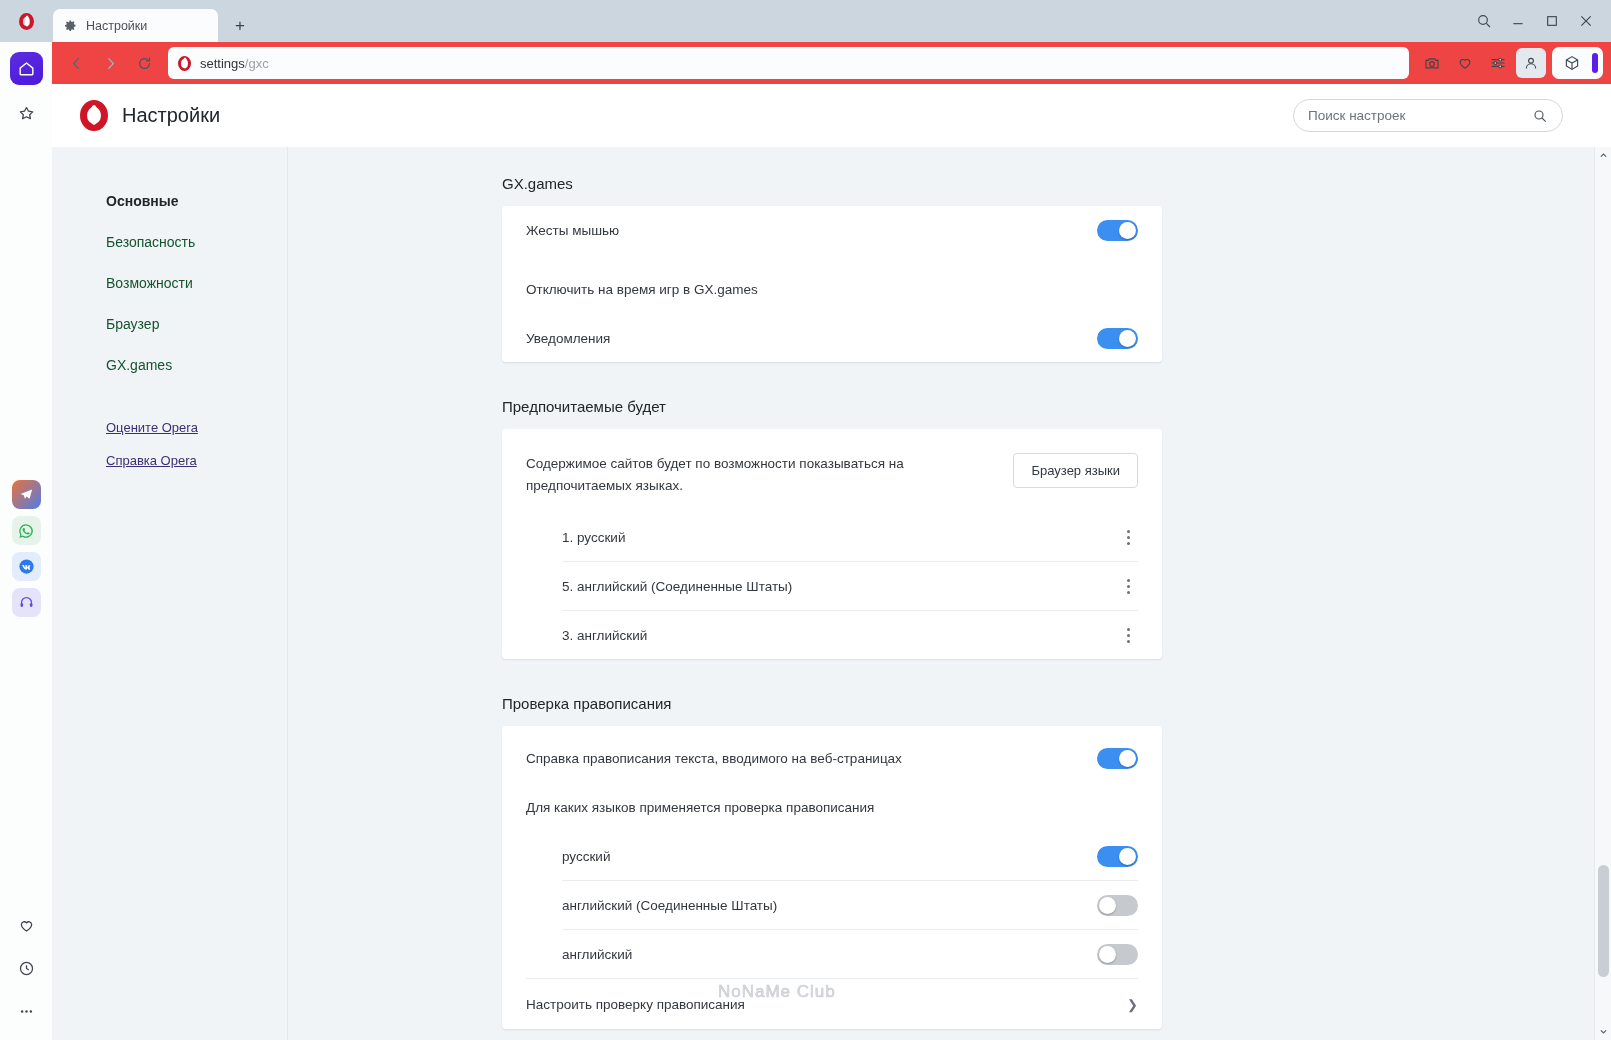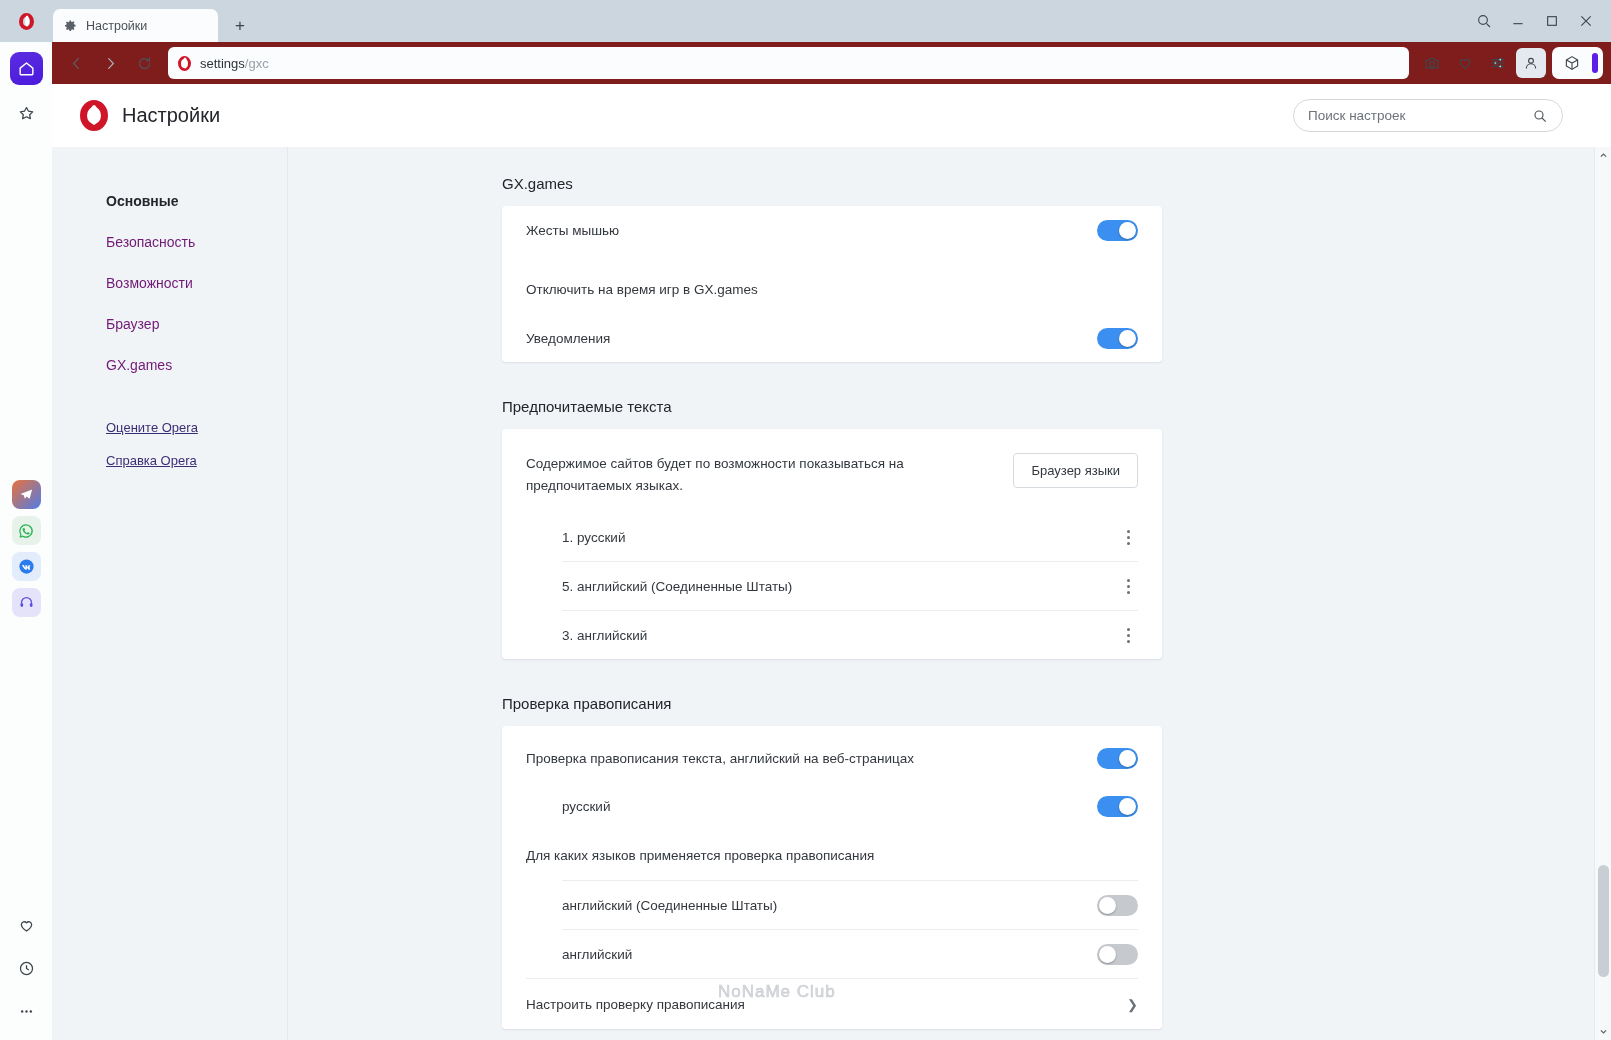--- a/index.html
+++ b/index.html
@@ -84,21 +84,21 @@
     background: #eceef1;
   }
   #rail-bottom {
     position: absolute; bottom: 12px; left: 0; width: 52px;
     display: flex; flex-direction: column; align-items: center; gap: 10px;
   }
 
   
   #address-bar-row {
     position: absolute; left: 52px; top: 42px; width: 1559px; height: 42px;
-    background: #7f1d1d;
+    background: #ef4444;
     display: flex; align-items: center;
   }
   #nav-buttons { display: flex; align-items: center; gap: 2px; padding-left: 8px; }
   .navbtn {
     width: 32px; height: 32px; border-radius: 6px;
     display: flex; align-items: center; justify-content: center; color: #5b6269;
   }
   .navbtn.disabled { color: #a9b2bb; }
   #url-field {
     flex: 1; height: 32px; margin: 0 8px;
@@ -140,21 +140,21 @@
 
   #content-area {
     position: absolute; left: 0; top: 63px; width: 1559px; height: 893px;
     display: flex;
   }
   #left-nav {
     width: 236px; background: #f1f4f7; padding-top: 46px; padding-left: 54px;
     border-right: 1px solid #e3e8ec;
     flex: none;
   }
-  .nav-item { font-size: 14px; color: #701a75; margin-bottom: 25px; white-space: nowrap; }
+  .nav-item { font-size: 14px; color: #14532d; margin-bottom: 25px; white-space: nowrap; }
   .nav-item.active { font-weight: bold; color: #22262b; }
   #nav-links { margin-top: 47px; }
   .nav-link {
     font-size: 13px; color: #3c2e74; text-decoration: underline;
     display: block; margin-bottom: 18px; white-space: nowrap;
   }
 
   #main-scroll {
     flex: 1; background: #f1f4f7; position: relative; overflow: hidden;
   }
@@ -437,21 +437,21 @@
             <div class="row-label">Отключить на время игр в GX.games</div>
           </div>
           <div class="row" style="min-height:48px;">
             <div class="row-label">Уведомления</div>
             <div class="toggle on">
                 <div class="knob"></div>
               </div>
           </div>
         </div>
 
-        <div class="section-title spaced">Предпочитаемые текста</div>
+        <div class="section-title spaced">Предпочитаемые будет</div>
         <div class="card">
           <div class="row" style="min-height:84px;align-items:flex-start;padding-top:24px;">
             <div class="lang-desc">Содержимое сайтов будет по возможности показываться на предпочитаемых языках.</div>
             <button class="add-btn">Браузер языки</button>
           </div>
           <div class="row row-sub" style="min-height:48px;">
             <div class="row-label">1. русский</div>
             <div class="kebab">
                 <span></span>
                 <span></span>
@@ -474,33 +474,33 @@
                 <span></span>
                 <span></span>
                 <span></span>
               </div>
           </div>
         </div>
 
         <div class="section-title spaced">Проверка правописания</div>
         <div class="card">
           <div class="row" style="min-height:56px;padding-top:8px;">
-            <div class="row-label">Проверка правописания текста, английский на веб-страницах</div>
+            <div class="row-label">Справка правописания текста, вводимого на веб-страницах</div>
             <div class="toggle on">
                 <div class="knob"></div>
               </div>
+          </div>
+          <div class="row" style="min-height:50px;">
+            <div class="row-label">Для каких языков применяется проверка правописания</div>
           </div>
           <div class="row row-sub" style="min-height:48px;">
             <div class="row-label">русский</div>
             <div class="toggle on">
                 <div class="knob"></div>
               </div>
-          </div>
-          <div class="row" style="min-height:50px;">
-            <div class="row-label">Для каких языков применяется проверка правописания</div>
           </div>
           <div class="divider"></div>
           <div class="row row-sub" style="min-height:48px;">
             <div class="row-label">английский (Соединенные Штаты)</div>
             <div class="toggle">
                 <div class="knob"></div>
               </div>
           </div>
           <div class="divider"></div>
           <div class="row row-sub" style="min-height:48px;gap:12px;">

